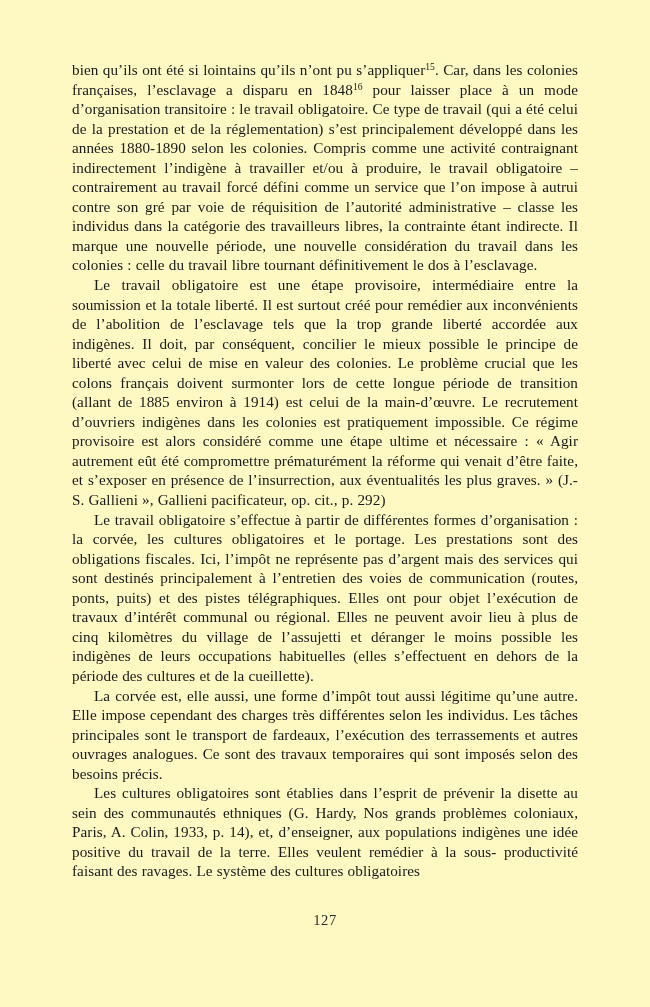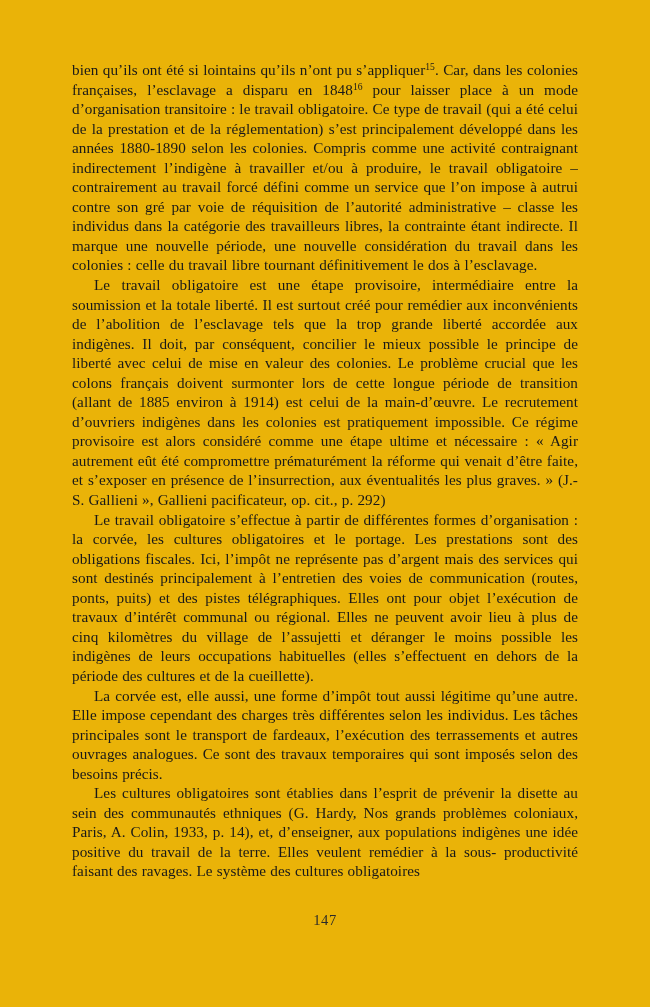--- a/index.html
+++ b/index.html
@@ -16,21 +16,21 @@
     position: relative;
     overflow: hidden;
   }
 
   #page {
     position: absolute;
     left: 0;
     top: 0;
     width: 650px;
     height: 1007px;
-    background: #eab308;
+    background: #fef9c3;
   }
 
   #text-column {
     position: absolute;
     left: 72px;
     top: 60px;
     width: 506px;
   }
 
   .para {
@@ -80,15 +80,15 @@
 <div id="page">
 
   <div id="text-column">
       <p class="para first"><span>bien qu’ils ont été si lointains qu’ils n’ont pu s’appliquer</span><sup class="fn">15</sup><span>. Car, dans les colonies françaises, l’esclavage a disparu en 1848</span><sup class="fn">16</sup><span> pour laisser place à un mode d’organisation transitoire : le travail obligatoire. Ce type de travail (qui a été celui de la prestation et de la réglementation) s’est principalement développé dans les années 1880-1890 selon les colonies. Compris comme une activité contraignant indirectement l’indigène à travailler et/ou à produire, le travail obligatoire – contrairement au travail forcé défini comme un service que l’on impose à autrui contre son gré par voie de réquisition de l’autorité administrative – classe les individus dans la catégorie des travailleurs libres, la contrainte étant indirecte. Il marque une nouvelle période, une nouvelle considération du travail dans les colonies : celle du travail libre tournant définitivement le dos à l’esclavage.</span></p>
       <p class="para indent"><span>Le travail obligatoire est une étape provisoire, intermédiaire entre la soumission et la totale liberté. Il est surtout créé pour remédier aux inconvénients de l’abolition de l’esclavage tels que la trop grande liberté accordée aux indigènes. Il doit, par conséquent, concilier le mieux possible le principe de liberté avec celui de mise en valeur des colonies. Le problème crucial que les colons français doivent surmonter lors de cette longue période de transition (allant de 1885 environ à 1914) est celui de la main-d’œuvre. Le recrutement d’ouvriers indigènes dans les colonies est pratiquement impossible. Ce régime provisoire est alors considéré comme une étape ultime et nécessaire : « Agir autrement eût été compromettre prématurément la réforme qui venait d’être faite, et s’exposer en présence de l’insurrection, aux éventualités les plus graves. » (J.-S. Gallieni », </span><span class="it">Gallieni pacificateur, op. cit.</span><span>, p. 292)</span></p>
       <p class="para indent"><span>Le travail obligatoire s’effectue à partir de différentes formes d’organisation : la corvée, les cultures obligatoires et le portage. Les prestations sont des obligations fiscales. Ici, l’impôt ne représente pas d’argent mais des services qui sont destinés principalement à l’entretien des voies de communication (routes, ponts, puits) et des pistes télégraphiques. Elles ont pour objet l’exécution de travaux d’intérêt communal ou régional. Elles ne peuvent avoir lieu à plus de cinq kilomètres du village de l’assujetti et déranger le moins possible les indigènes de leurs occupations habituelles (elles s’effectuent en dehors de la période des cultures et de la cueillette).</span></p>
       <p class="para indent"><span>La corvée est, elle aussi, une forme d’impôt tout aussi légitime qu’une autre. Elle impose cependant des charges très différentes selon les individus. Les tâches principales sont le transport de fardeaux, l’exécution des terrassements et autres ouvrages analogues. Ce sont des travaux temporaires qui sont imposés selon des besoins précis.</span></p>
       <p class="para indent"><span>Les cultures obligatoires sont établies dans l’esprit de prévenir la disette au sein des communautés ethniques (G. Hardy, </span><span class="it">Nos grands problèmes coloniaux</span><span>, Paris, A. Colin, 1933, p. 14), et, d’enseigner, aux populations indigènes une idée positive du travail de la terre. Elles veulent remédier à la sous- productivité faisant des ravages. Le système des cultures obligatoires</span></p>
     </div>
 
-  <div id="folio">147</div>
+  <div id="folio">127</div>
 
 </div>
 
 </body></html>

